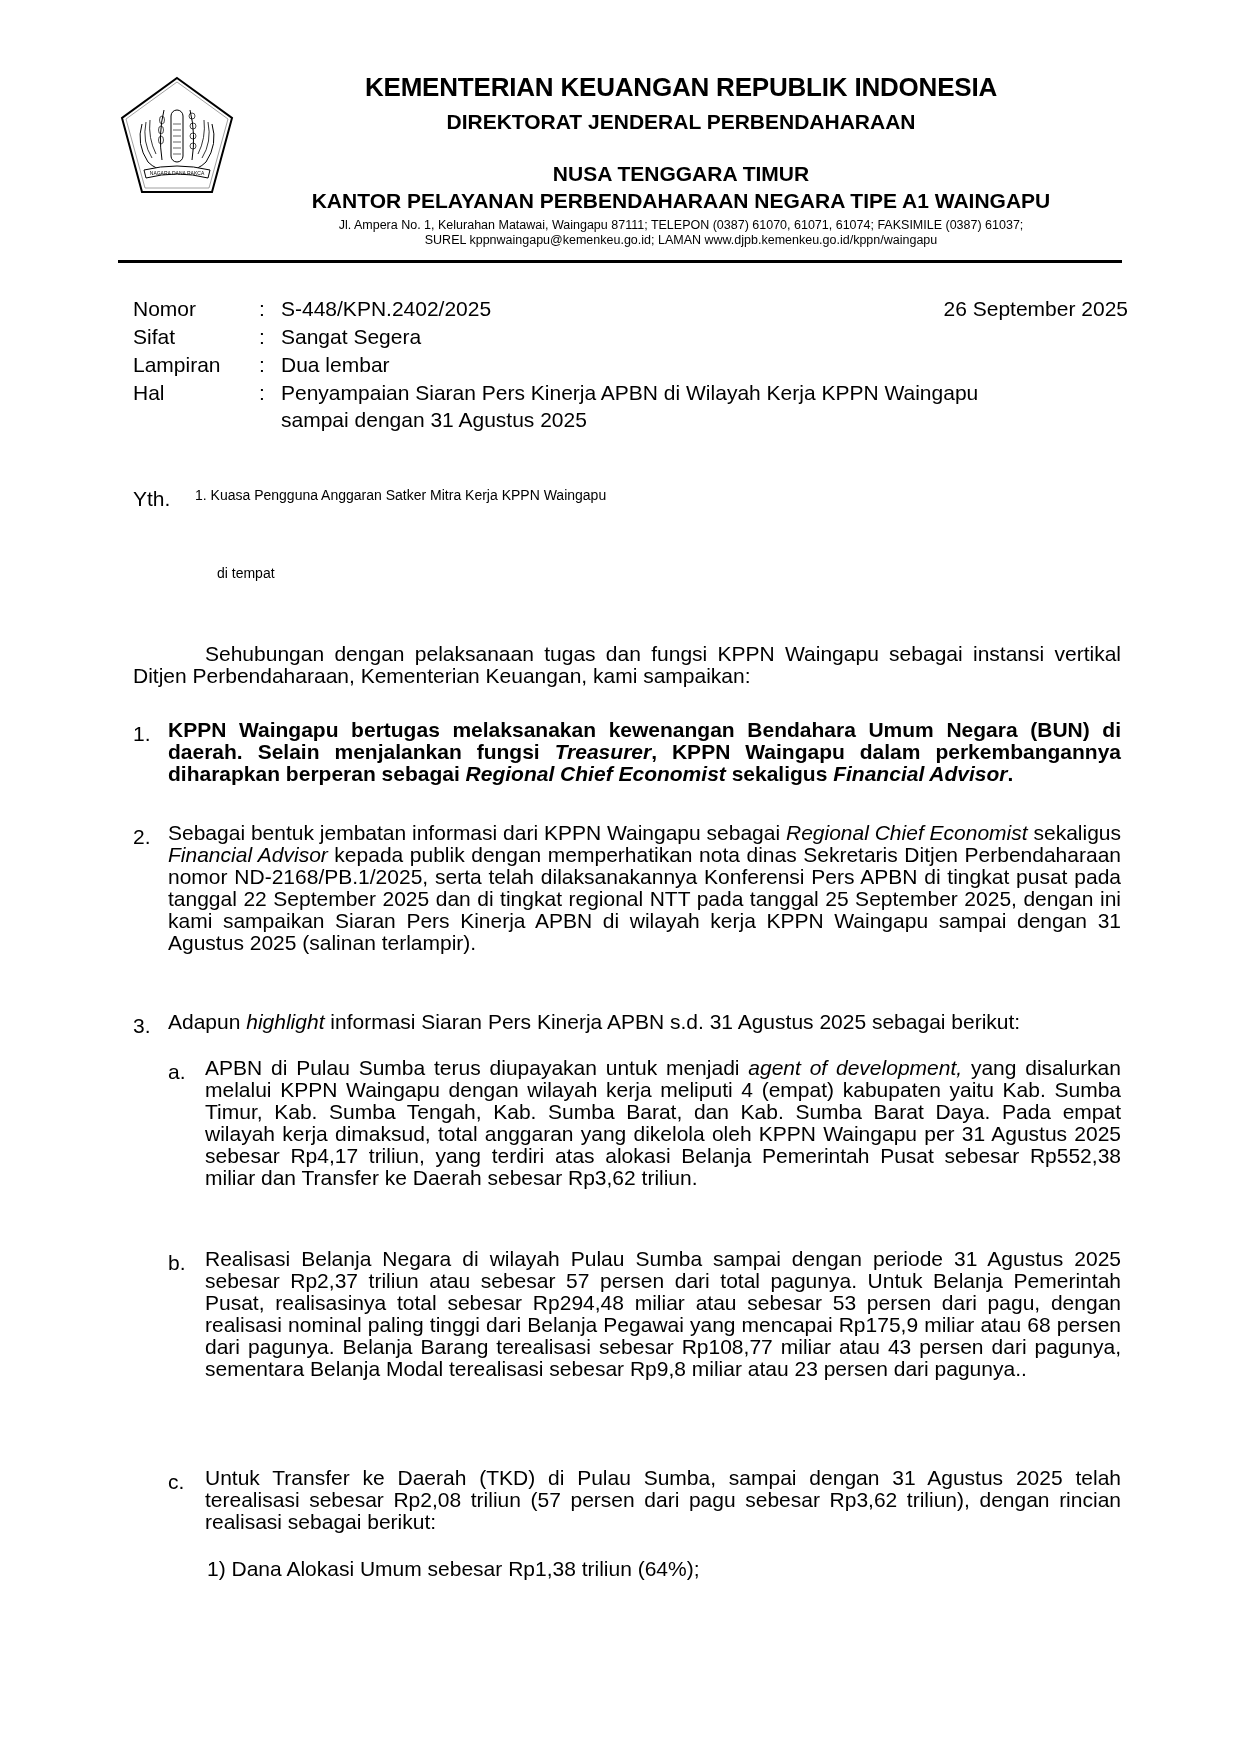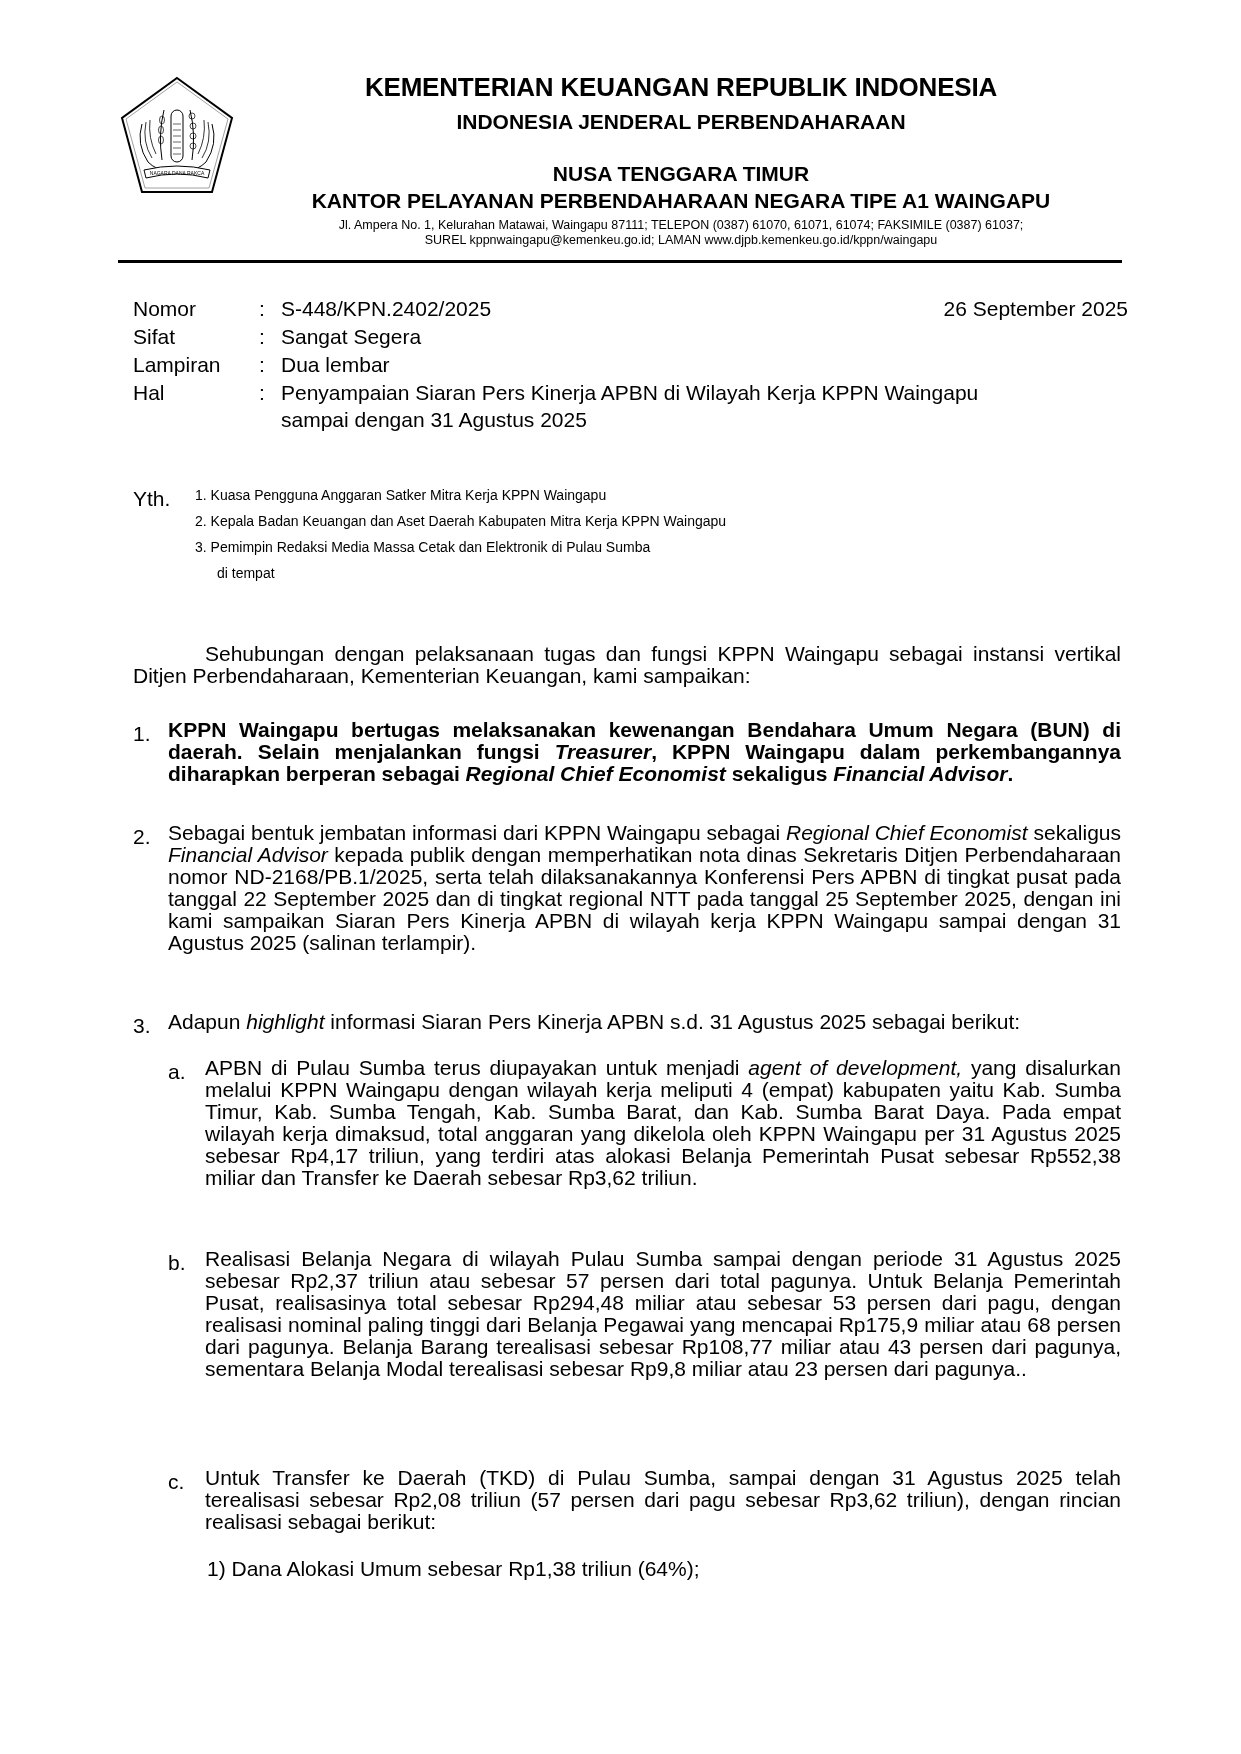--- a/index.html
+++ b/index.html
@@ -72,21 +72,21 @@
       <circle cx="75" cy="52" r="3" fill="none" stroke="#000" stroke-width="0.7"></circle>
       <circle cx="75" cy="62" r="3" fill="none" stroke="#000" stroke-width="0.7"></circle>
       <circle cx="75" cy="72" r="3" fill="none" stroke="#000" stroke-width="0.7"></circle>
 
       <path d="M26,96 Q59,88 92,96 L90,104 Q59,96 28,104 Z" fill="#fff" stroke="#000" stroke-width="1"></path>
       <text x="59" y="101" font-size="5" text-anchor="middle" font-family="Liberation Sans, sans-serif">NAGARA DANA RAKCA</text>
     </svg>
   </div>
 
   <div class="lh lh1">KEMENTERIAN KEUANGAN REPUBLIK INDONESIA</div>
-  <div class="lh lh2">INDONESIA JENDERAL PERBENDAHARAAN</div>
+  <div class="lh lh2">DIREKTORAT JENDERAL PERBENDAHARAAN</div>
   <div class="lh lh4">NUSA TENGGARA TIMUR</div>
   <div class="lh lh5">KANTOR PELAYANAN PERBENDAHARAAN NEGARA TIPE A1 WAINGAPU</div>
   <div class="addr addr1">Jl. Ampera No. 1, Kelurahan Matawai, Waingapu 87111; TELEPON (0387) 61070, 61071, 61074; FAKSIMILE (0387) 61037;</div>
   <div class="addr addr2">SUREL kppnwaingapu@kemenkeu.go.id; LAMAN www.djpb.kemenkeu.go.id/kppn/waingapu</div>
   <div class="rule"></div>
 
   <div class="date">26 September 2025</div>
 
   <div class="meta-row" style="top:297px;">
     <span class="meta-label">Nomor</span>
@@ -107,22 +107,20 @@
     <span class="meta-label">Hal</span>
     <span class="meta-colon">:</span>
     <span class="meta-value">Penyampaian Siaran Pers Kinerja APBN di Wilayah Kerja KPPN Waingapu</span>
   </div>
   <div class="meta-row" style="top:408px;">
     <span class="meta-value">sampai dengan 31 Agustus 2025</span>
   </div>
 
   <div class="yth-label">Yth.</div>
   <div class="yth-item" style="top:487px;">1. Kuasa Pengguna Anggaran Satker Mitra Kerja KPPN Waingapu</div>
-  <div class="yth-item" style="top:513px;">2. Kepala Badan Keuangan dan Aset Daerah Kabupaten Mitra Kerja KPPN Waingapu</div>
-  <div class="yth-item" style="top:539px;">3. Pemimpin Redaksi Media Massa Cetak dan Elektronik di Pulau Sumba</div>
   <div class="yth-item" style="top:565px; left:217px;">di tempat</div>
 
   <div class="para" style="left:133px; top:643px; width:988px; text-indent:72px;">Sehubungan dengan pelaksanaan tugas dan fungsi KPPN Waingapu sebagai instansi vertikal Ditjen Perbendaharaan, Kementerian Keuangan, kami sampaikan:</div>
 
   <div class="num" style="left:133px; top:719px;">1.</div>
   <div class="para rich" style="left:168px; top:719px; width:953px;font-weight:bold;"><span>KPPN Waingapu bertugas melaksanakan kewenangan Bendahara Umum Negara (BUN) di daerah. Selain menjalankan fungsi </span><i>Treasurer</i><span>, KPPN Waingapu dalam perkembangannya diharapkan berperan sebagai </span><i>Regional Chief Economist</i><span> sekaligus </span><i>Financial Advisor</i><span>.</span></div>
 
   <div class="num" style="left:133px; top:822px;">2.</div>
   <div class="para rich" style="left:168px; top:822px; width:953px;"><span>Sebagai bentuk jembatan informasi dari KPPN Waingapu sebagai </span><i>Regional Chief Economist</i><span> sekaligus </span><i>Financial Advisor</i><span> kepada publik dengan memperhatikan nota dinas Sekretaris Ditjen Perbendaharaan nomor ND-2168/PB.1/2025, serta telah dilaksanakannya Konferensi Pers APBN di tingkat pusat pada tanggal 22 September 2025 dan di tingkat regional NTT pada tanggal 25 September 2025, dengan ini kami sampaikan Siaran Pers Kinerja APBN di wilayah kerja KPPN Waingapu sampai dengan 31 Agustus 2025 (salinan terlampir).</span></div>
 

